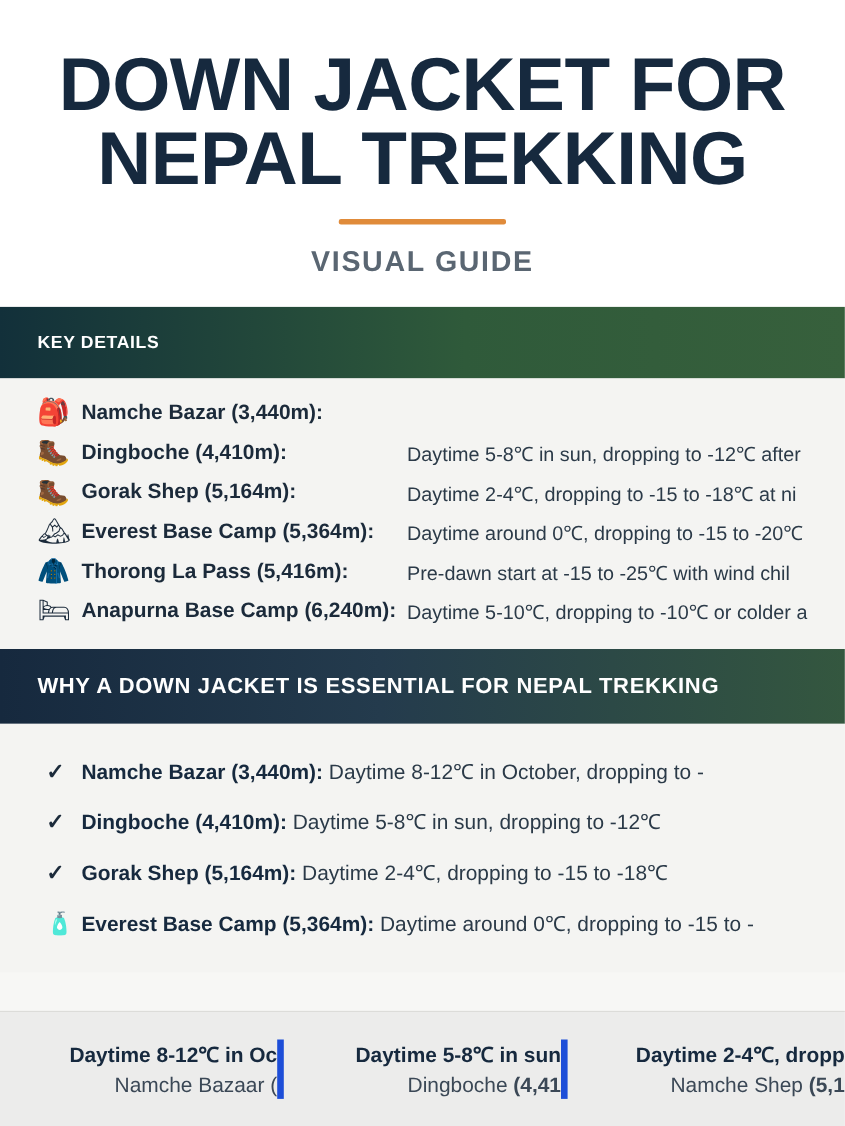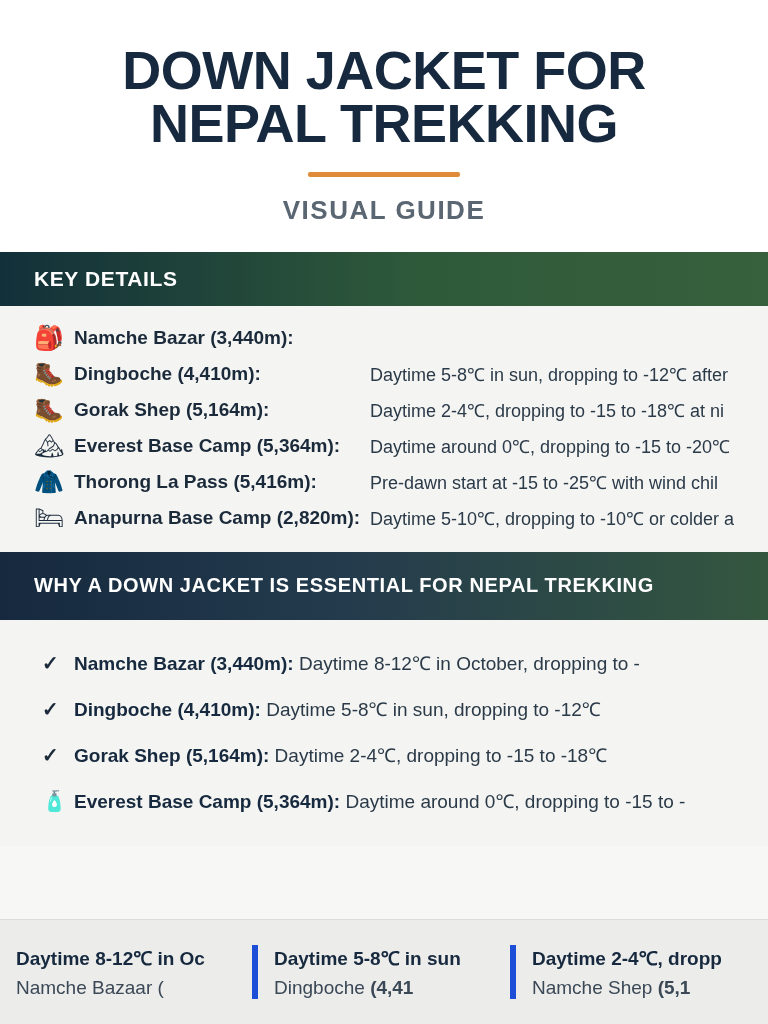--- a/index.html
+++ b/index.html
@@ -24,21 +24,21 @@
     position: relative;
   }
 
   
   .header {
     background: #ffffff;
     padding: 44px 30px 26px 30px;
     text-align: center;
   }
   .title {
-    font-size: 54px;
+    font-size: 68px;
     line-height: 0.98;
     font-weight: bold;
     letter-spacing: -0.5px;
     color: #16293e;
     margin: 0;
     text-transform: uppercase;
   }
   .title .line2 { display: block; }
   .rule {
     width: 152px;
@@ -51,26 +51,26 @@
     font-size: 26px;
     font-weight: bold;
     letter-spacing: 1.5px;
     color: #5a6672;
     text-transform: uppercase;
     margin: 0;
   }
 
   
   .band {
-    height: 54px;
+    height: 65px;
     display: flex;
     align-items: center;
     padding: 0 34px;
     color: #ffffff;
-    font-size: 21px;
+    font-size: 16px;
     font-weight: bold;
     letter-spacing: 0.6px;
     text-transform: uppercase;
   }
   .band-key {
     background: linear-gradient(90deg, #12303a 0%, #2f5a3a 55%, #37603c 100%);
   }
   .band-why {
     background: linear-gradient(90deg, #16293e 0%, #243b4d 45%, #34573f 100%);
     height: 68px;
@@ -142,22 +142,22 @@
   .footer {
     margin-top: auto;
     background: #ececeb;
     border-top: 1px solid #dcdcd9;
     display: flex;
     align-items: center;
     height: 104px;
   }
   .f-cell {
     flex: 1 1 0;
-    text-align: left;
-    padding: 0 16px;
+    text-align: right;
+    padding: 0 0;
     overflow: hidden;
     white-space: nowrap;
   }
   .f-cell + .f-cell {
     border-left: 6px solid #1d4ed8;
   }
   .f-top {
     font-size: 19px;
     font-weight: bold;
     color: #16293e;
@@ -213,21 +213,21 @@
     </div>
 
     <div class="kd-row">
       <span class="kd-icon">🧥</span>
       <span class="kd-place">Thorong La Pass (5,416m):</span>
       <span class="kd-desc">Pre-dawn start at -15 to -25℃ with wind chil</span>
     </div>
 
     <div class="kd-row">
       <span class="kd-icon">🛏</span>
-      <span class="kd-place">Anapurna Base Camp (2,820m):</span>
+      <span class="kd-place">Anapurna Base Camp (6,240m):</span>
       <span class="kd-desc">Daytime 5-10℃, dropping to -10℃ or colder a</span>
     </div>
 
   </div>
 
   <div class="band band-why">
     <span>WHY A DOWN JACKET IS ESSENTIAL FOR NEPAL TREKKING</span>
   </div>
 
   <div class="why-section">

